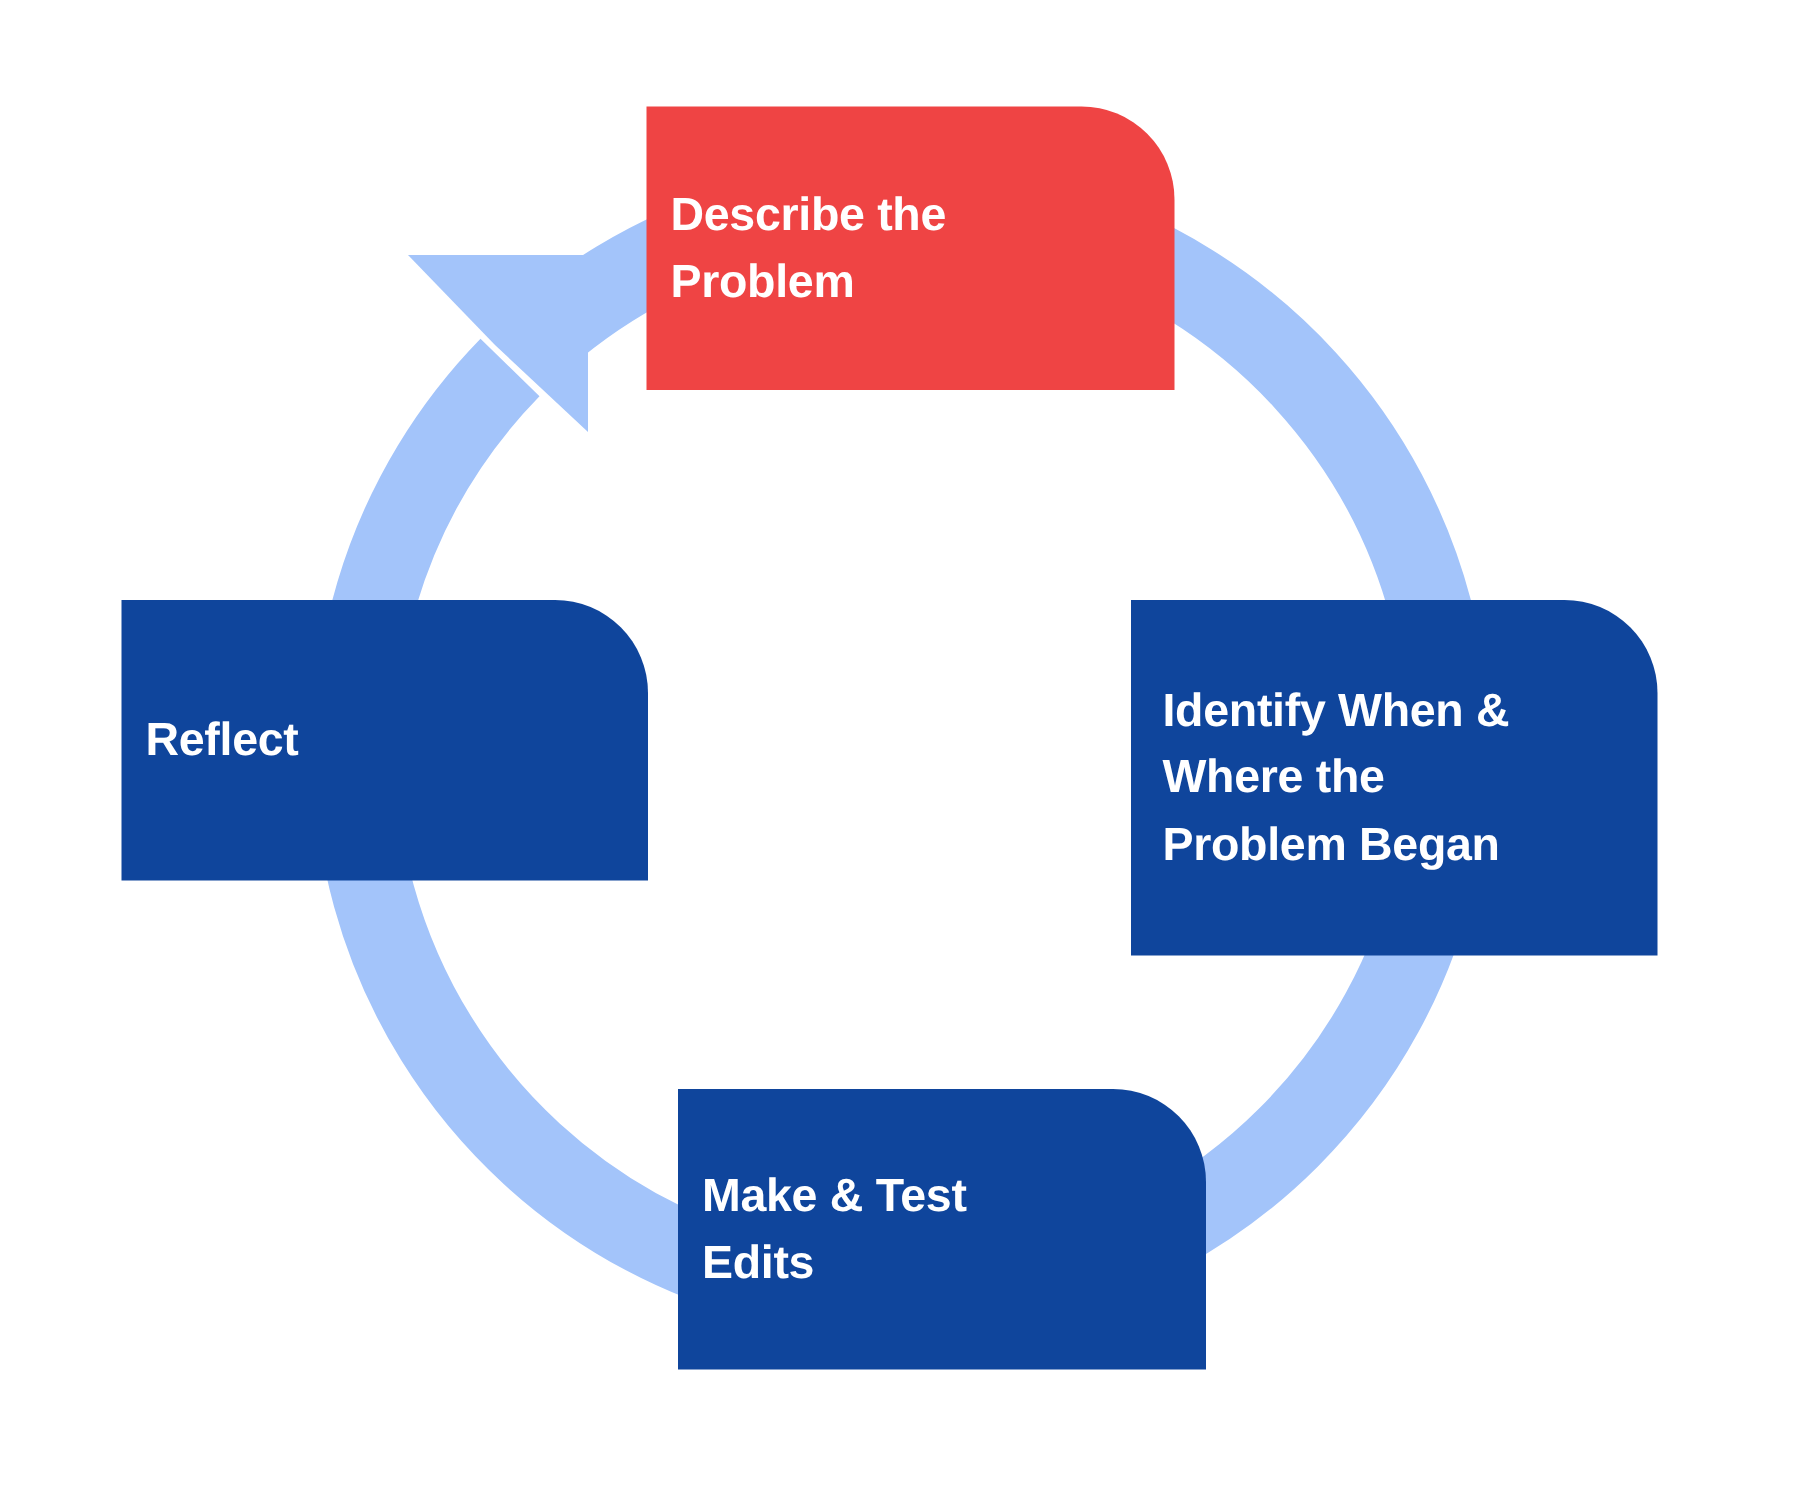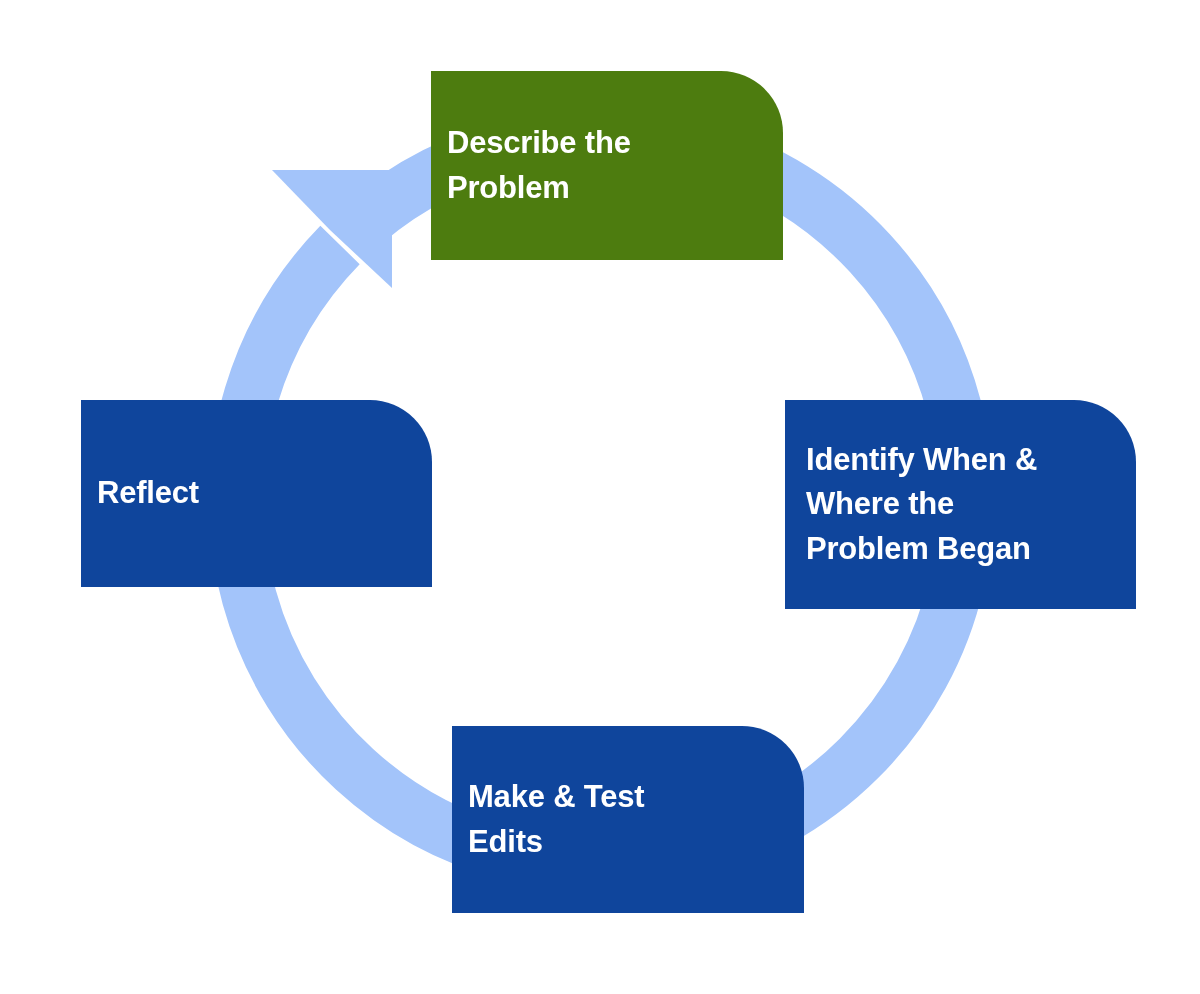--- a/index.html
+++ b/index.html
@@ -45,24 +45,24 @@
   #card-describe {
     left: 431px;
     top: 71px;
     width: 352px;
     height: 189px;
     padding-left: 16px;
     padding-right: 30px;
   }
   
   #card-identify {
-    left: 785px;
+    left: 754px;
     top: 400px;
     width: 351px;
-    height: 209px;
+    height: 237px;
     padding-left: 21px;
     padding-right: 18px;
     align-items: center;
   }
   
   #card-make-test {
     left: 452px;
     top: 726px;
     width: 352px;
     height: 187px;
@@ -107,21 +107,21 @@
       <path d="
         M 340 245
         A 365 365 0 1 0 346 239
         " fill="none" stroke="#a3c4fa" stroke-width="55" stroke-linecap="butt"></path>
     </g>
     <g>
       <path d="M 272 170 L 392 170 L 392 288 L 330 230 Z" fill="#a3c4fa"></path>
     </g>
   </svg>
 
-  <div class="step-card" id="card-describe" style="background: #4d7c0f;">
+  <div class="step-card" id="card-describe" style="background: #ef4444;">
     <span class="step-label" style="color: rgb(255, 255, 255);">Describe the
 Problem</span>
   </div>
 
   <div class="step-card" id="card-identify" style="background: rgb(15, 69, 156);">
     <span class="step-label" style="color: rgb(255, 255, 255);">Identify When &amp;
 Where the
 Problem Began</span>
   </div>
 

